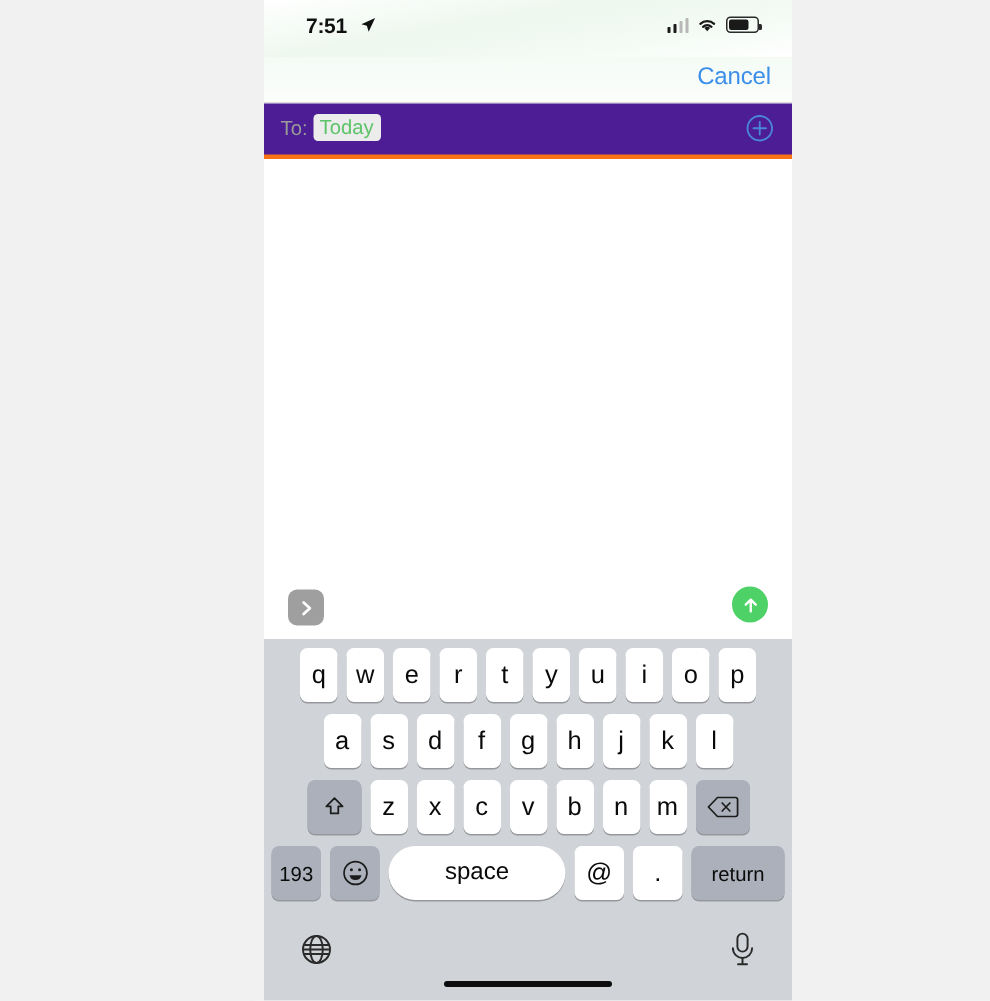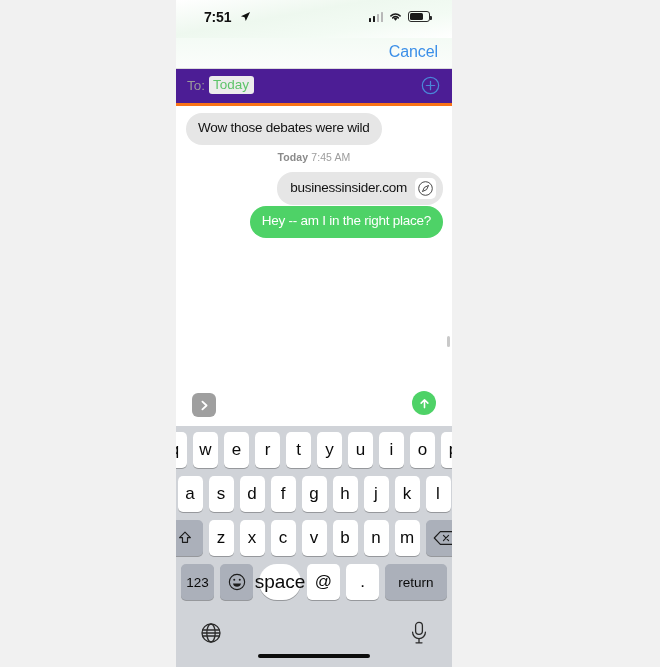--- a/index.html
+++ b/index.html
@@ -18,21 +18,21 @@
     width: 660px;
     height: 667px;
     position: relative;
     background: #f1f1f1;
   }
   
   .phone {
     position: absolute;
     left: 176px;
     top: 0;
-    width: 276px;
+    width: 352px;
     height: 667px;
     background: #ffffff;
     overflow: hidden;
   }
 
   
   .statusbar {
     position: relative;
     height: 38px;
     background: linear-gradient(170deg, #ffffff 0%, #eef8ef 40%, #f3fbf4 70%, #ffffff 100%);
@@ -333,21 +333,21 @@
     font-size: 17px;
     color: #0a0a0a;
     box-shadow: 0 1px 0 rgba(0,0,0,0.28);
     margin: 0 3px;
     font-weight: 400;
   }
   .key.mod {
     background: #abb0ba;
   }
   .key.wide { min-width: 36px; }
-  .key.space { flex: 1 1 auto; font-size: 19px; margin: 0 3px; border-radius: 18px; }
+  .key.space { flex: 1 1 auto; font-size: 16px; margin: 0 3px; border-radius: 18px; }
   .key.return { min-width: 62px; font-size: 13.5px; }
   .key.num { min-width: 33px; font-size: 13.5px; }
   .key.period, .key.at { min-width: 33px; }
   .krow.r2 { padding: 0 14px; }
   .krow.r3 { padding: 0 2px; }
   .krow.r4 { padding: 0 2px; }
 
   
   .bottombar {
     position: absolute;
@@ -416,43 +416,20 @@
 
     <div class="torow">
       <span class="to-label">To:</span>
       <span class="to-chip">Today</span>
       <svg class="plus-btn" viewBox="0 0 20 20">
         <circle cx="10" cy="10" r="8.6" fill="none" stroke="#4a86d8" stroke-width="1.3"></circle>
         <path d="M10 5.6 V14.4 M5.6 10 H14.4" stroke="#4a86d8" stroke-width="1.3" stroke-linecap="round"></path>
       </svg>
     </div>
 
-    <div class="convo">
-
-      <div class="bubble b-in" id="bubble-incoming-1">Wow those debates were wild</div>
-
-      <div class="timestamp">
-        <b>Today</b>
-        <span>7:45 AM</span>
-      </div>
-
-      <div class="bubble" id="bubble-link">
-        <span>businessinsider.com</span>
-        <span class="safari-ico">
-          <svg width="17" height="17" viewBox="0 0 20 20">
-            <circle cx="10" cy="10" r="8" fill="none" stroke="#3b3b3b" stroke-width="1.1"></circle>
-            <path d="M13.6 6.4 L8.7 8.7 L6.4 13.6 L11.3 11.3 Z" fill="none" stroke="#3b3b3b" stroke-width="1.1" stroke-linejoin="round"></path>
-          </svg>
-        </span>
-      </div>
-
-      <div class="bubble b-out" id="bubble-outgoing-1">Hey -- am I in the right place?</div>
-
-      <div class="scroll-ind"></div>
-    </div>
 
     <div class="composer">
       <div class="expand-btn">
         <svg width="11" height="13" viewBox="0 0 11 13">
           <path d="M3.4 2.6 L7.6 6.5 L3.4 10.4" stroke="#ffffff" stroke-width="1.8" fill="none" stroke-linecap="round" stroke-linejoin="round"></path>
         </svg>
       </div>
       <div class="send-btn">
         <svg width="13" height="13" viewBox="0 0 14 14">
           <path d="M7 11.4 V3.2 M3.4 6.6 L7 3 L10.6 6.6" stroke="#ffffff" stroke-width="1.7" fill="none" stroke-linecap="round" stroke-linejoin="round"></path>
@@ -502,21 +479,21 @@
         <div class="key">m</div>
         <div class="key mod wide">
           <svg width="22" height="16" viewBox="0 0 24 17">
             <path d="M8 1.6 h13.2 a1.4 1.4 0 0 1 1.4 1.4 v11 a1.4 1.4 0 0 1 -1.4 1.4 H8 L1.4 8.5 Z" fill="none" stroke="#1c1c1c" stroke-width="1.25" stroke-linejoin="round"></path>
             <path d="M11.4 5.6 L17 11.4 M17 5.6 L11.4 11.4" stroke="#1c1c1c" stroke-width="1.25" stroke-linecap="round"></path>
           </svg>
         </div>
       </div>
 
       <div class="krow r4">
-        <div class="key mod num">123</div>
+        <div class="key mod num">193</div>
         <div class="key mod num">
           <svg width="20" height="20" viewBox="0 0 22 22">
             <circle cx="11" cy="11" r="8.4" fill="none" stroke="#1c1c1c" stroke-width="1.25"></circle>
             <circle cx="8" cy="8.6" r="1.1" fill="#1c1c1c"></circle>
             <circle cx="14" cy="8.6" r="1.1" fill="#1c1c1c"></circle>
             <path d="M6.6 12.6 h8.8 a4.5 4.5 0 0 1 -8.8 0 Z" fill="#1c1c1c"></path>
           </svg>
         </div>
         <div class="key space">space</div>
         <div class="key at">@</div>

